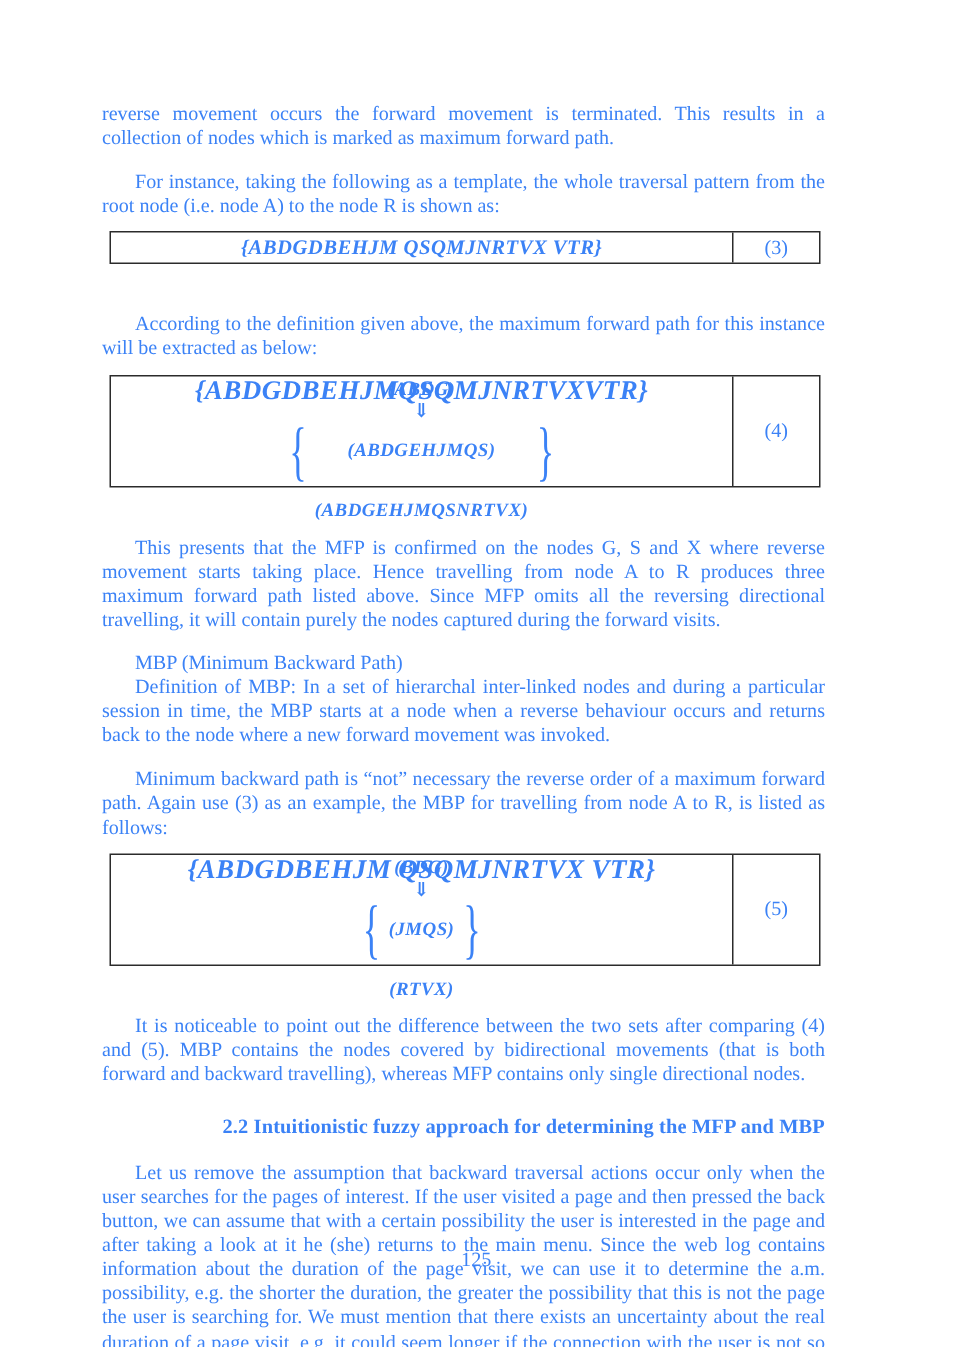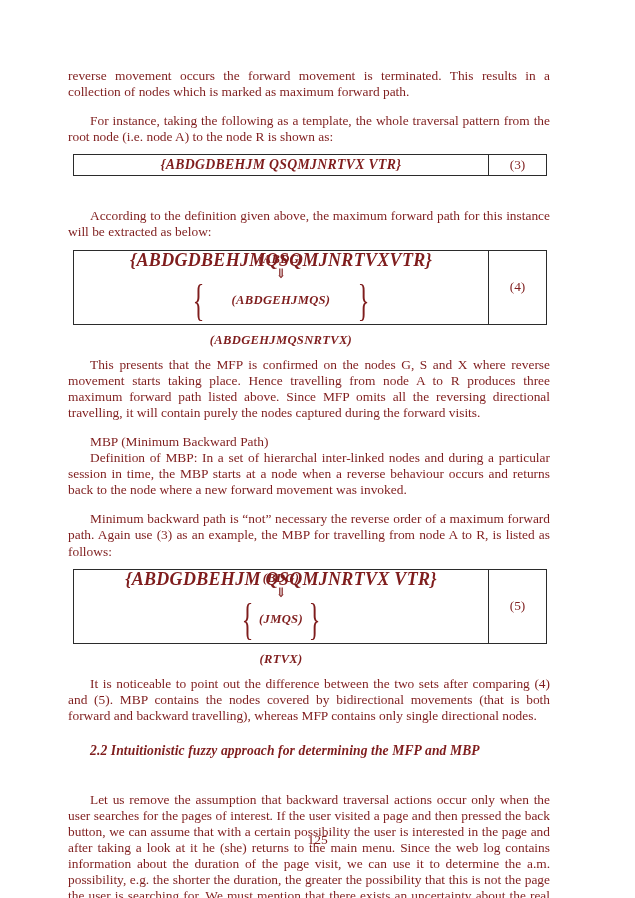--- a/index.html
+++ b/index.html
@@ -8,21 +8,21 @@
     background: #ffffff;
   }
   .page {
     position: relative;
     width: 635px;
     height: 898px;
     background: #ffffff;
     box-sizing: border-box;
     padding: 68px 85px 0 68px;
     font-family: "Liberation Serif", "DejaVu Serif", serif;
-    color: #7f1d1d;
+    color: #3b82f6;
     overflow: hidden;
   }
   .p {
     margin: 0;
     font-size: 13.4px;
     line-height: 16.1px;
     text-align: justify;
   }
   .indent { text-indent: 22px; }
   .gap { margin-top: 13px; font-family: Liberation Serif, serif; }
@@ -80,24 +80,24 @@
   .stack {
     display: flex;
     flex-direction: column;
     align-items: center;
     margin: 0 1px;
     gap: 27px;
   }
   .section-heading {
     font-size: 13.6px;
     font-weight: 700;
-    font-style: italic;
-    margin: 19px 0 33px 0;
+    margin: 19px 0 15px 0;
     text-indent: 22px;
     letter-spacing: 0.1px;
+    text-align: right;
   }
   .page-number {
     position: absolute;
     left: 0;
     right: 0;
     bottom: 50px;
     text-align: center;
     font-size: 13.5px;
   }
 </style>

